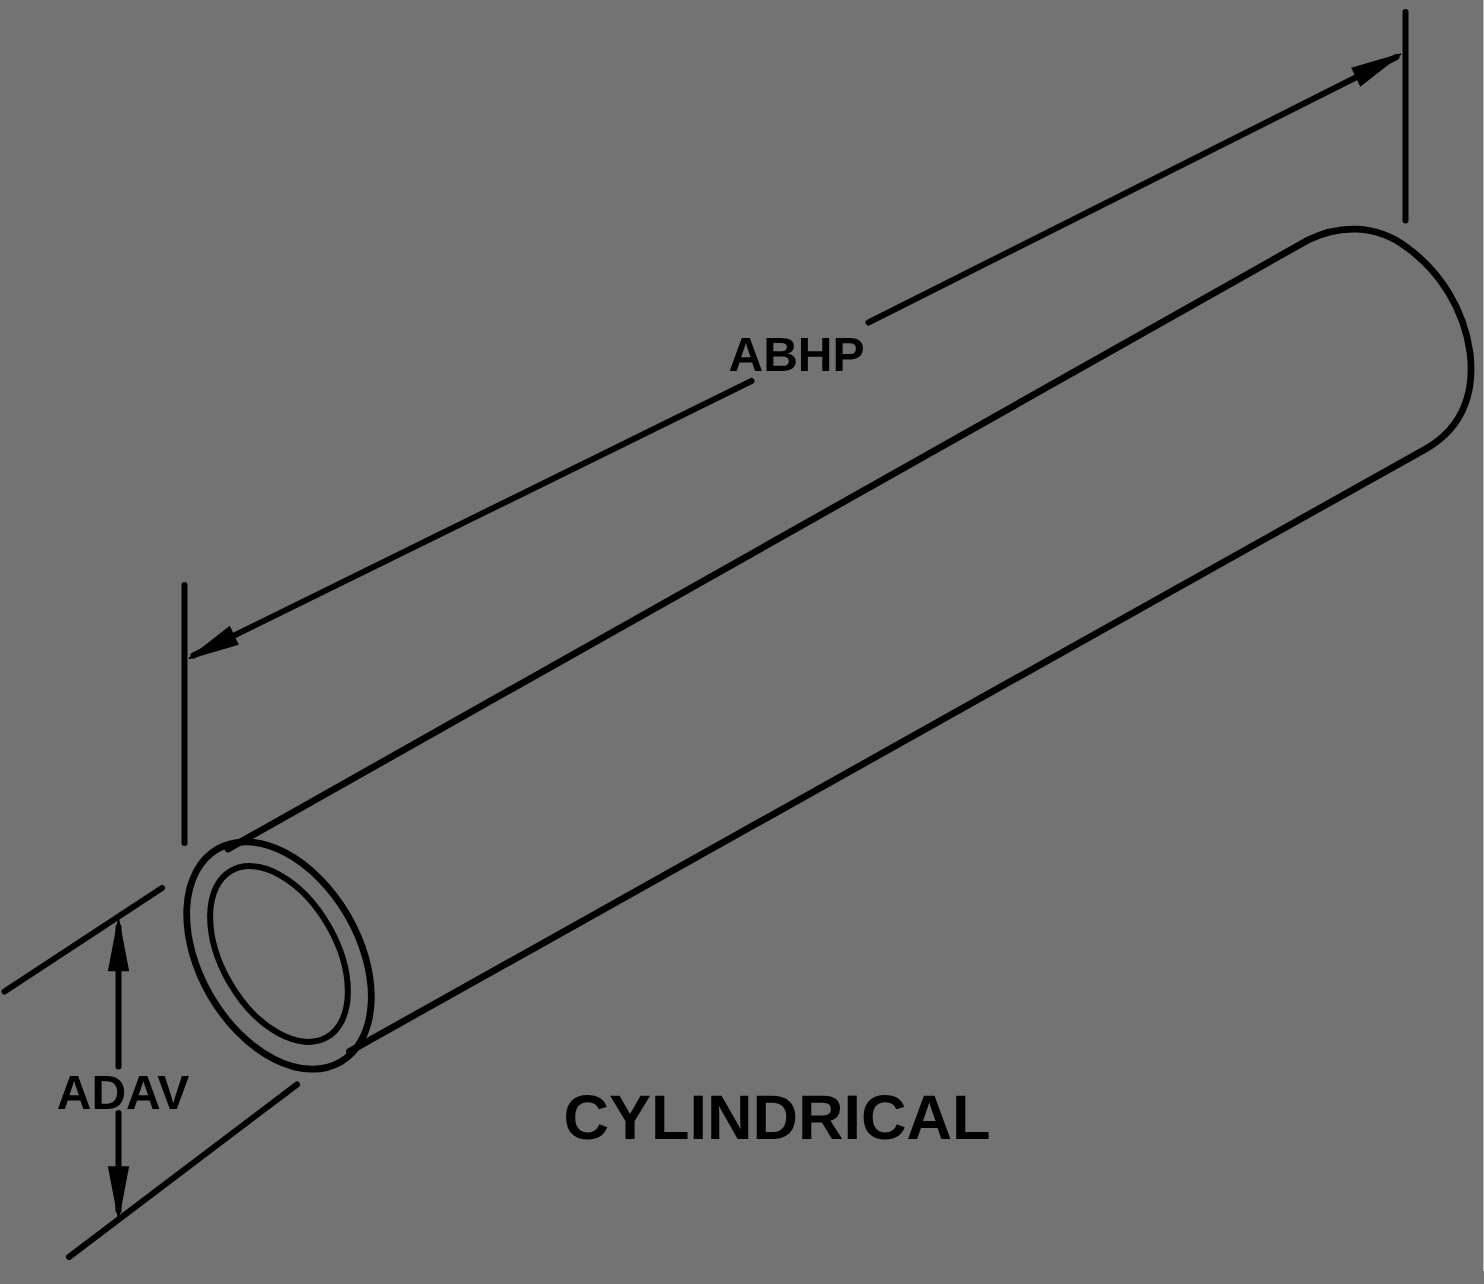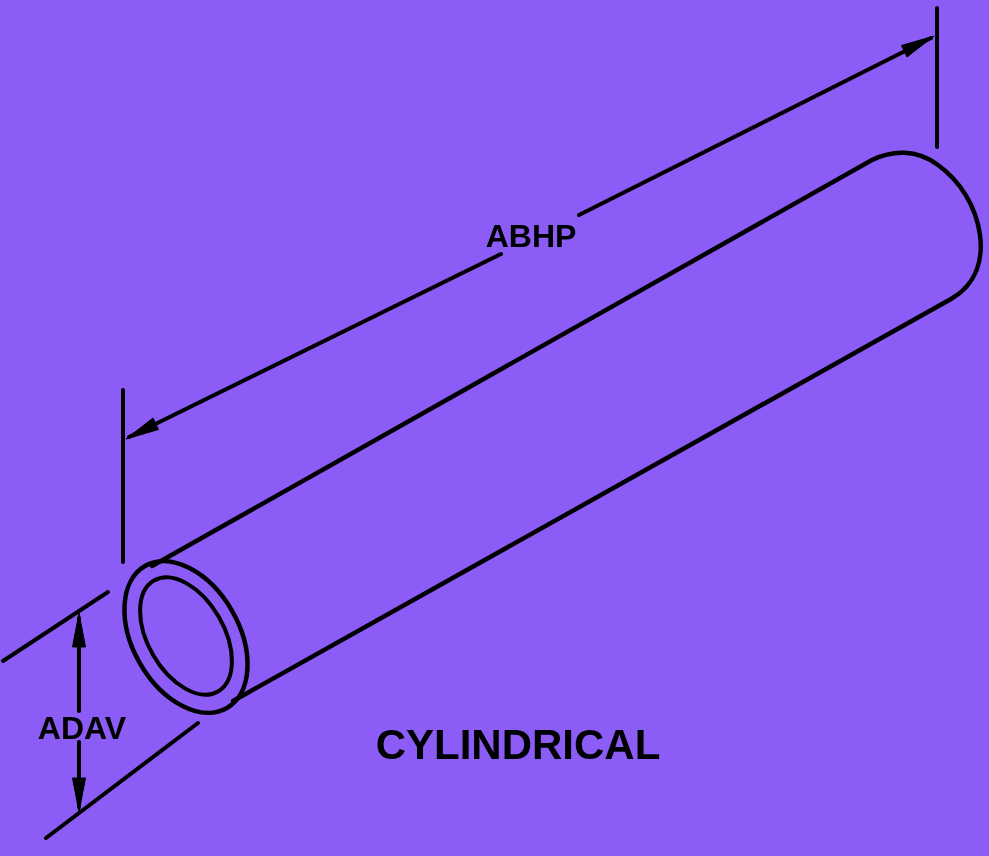--- a/index.html
+++ b/index.html
@@ -4,21 +4,21 @@
 <style>
   html, body {
     margin: 0;
     padding: 0;
     background: #ffffff;
   }
   .stage {
     position: relative;
     width: 989px;
     height: 856px;
-    background: #8b5cf6;
+    background: #737373;
     overflow: hidden;
   }
   svg.diagram {
     display: block;
     width: 989px;
     height: 856px;
   }
   .drawn {
     fill: none;
     stroke: #000000;

